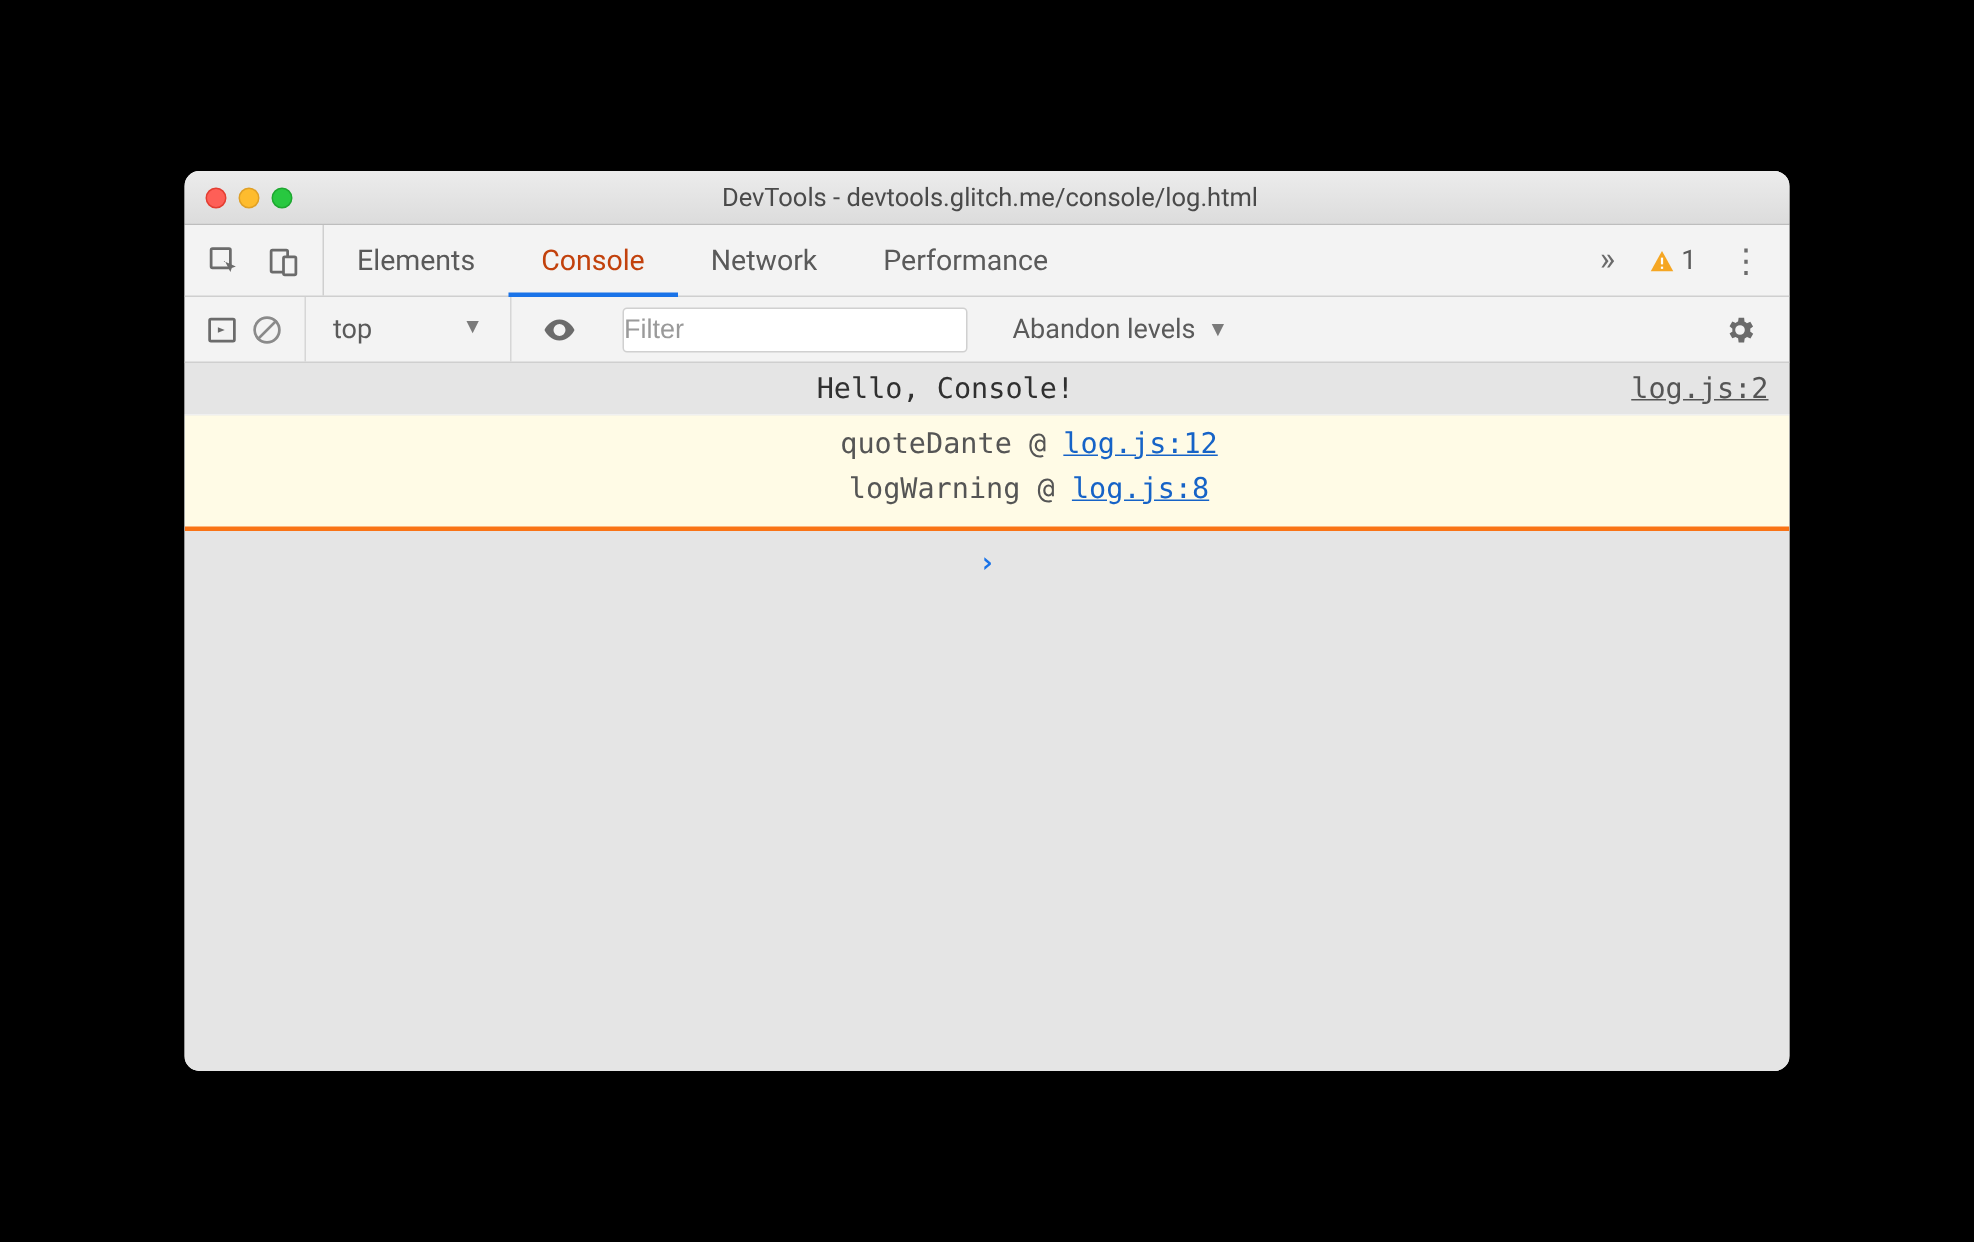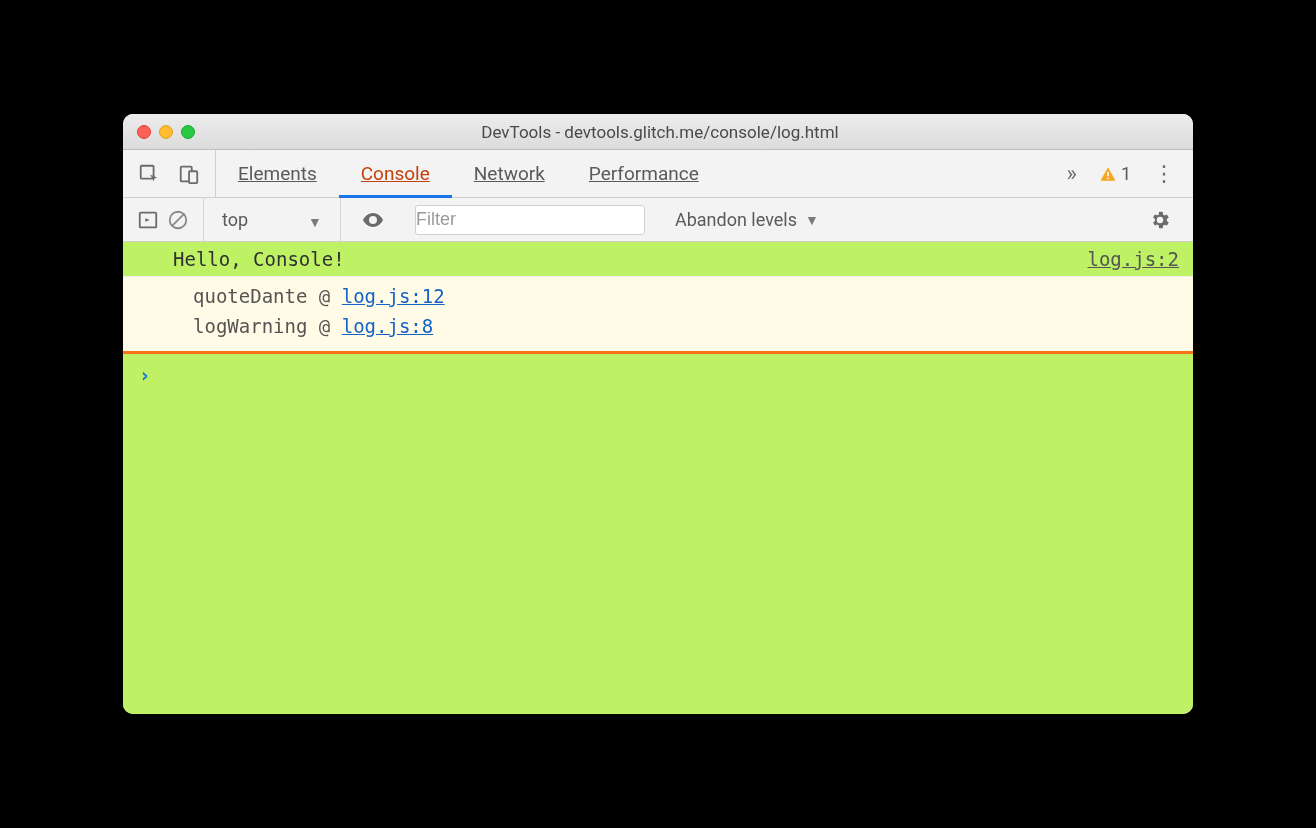--- a/index.html
+++ b/index.html
@@ -39,56 +39,56 @@
   .tabs {
     height:48px;
     border-bottom:1px solid #cfcfcf;
     display:flex; align-items:stretch;
     background:#f3f3f3;
     font-size:19px; color:#5a5a5a;
   }
   .leftTools { display:flex; align-items:center; padding:0 6px; border-right:1px solid #cfcfcf; }
   .iconBtn { width:40px; display:flex; align-items:center; justify-content:center; cursor:pointer; color:#6b6b6b; }
   .tabList { display:flex; align-items:stretch; flex:1; }
-  .tab { padding:0 22px; display:flex; align-items:center; cursor:pointer; position:relative;text-decoration:underline; }
+  .tab { padding:0 22px; display:flex; align-items:center; cursor:pointer; position:relative; }
   .tab.active { color:#c2410c; }
   .tab.active::after { content:""; position:absolute; left:0; right:0; bottom:-1px; height:3px; background:#1a73e8; }
   .rightTools { display:flex; align-items:center; gap:6px; padding:0 8px; }
   .more { font-size:22px; color:#6b6b6b; cursor:pointer; padding:0 10px; }
   .warnBadge { display:flex; align-items:center; gap:4px; color:#5a5a5a; font-size:18px; padding:0 6px; cursor:default;}
   .warnTri { color:#f5a623; font-size:18px; }
   .kebab { font-size:22px; color:#6b6b6b; cursor:pointer; padding:0 10px; }
 
   
   .toolbar {
     height:44px;
     border-bottom:1px solid #cfcfcf;
     display:flex; align-items:center;
     background:#f3f3f3;
     font-size:18px; color:#5a5a5a;
     gap:0;
   }
   .tbSection { display:flex; align-items:center; height:100%; padding:0 10px; border-right:1px solid #d6d6d6; }
   .tbSection.last { border-right:none; margin-left:auto; }
-  .contextSel { display:flex; align-items:flex-end; gap:60px; cursor:pointer; padding:0 8px; }
+  .contextSel { display:flex; align-items:flex-start; gap:60px; cursor:pointer; padding:0 8px; }
   .contextSel .caret { color:#7a7a7a; font-size:14px; }
   .filterInput {
     background:#fff; border:1px solid #d0d0d0; border-radius:3px;
     height:30px; width:230px; padding:0 0; font-size:18px; color:#333;
   }
   .filterInput::placeholder { color:#9a9a9a; }
   .levels { display:flex; align-items:center; gap:8px; cursor:pointer; padding:0 10px; }
   .levels .caret { font-size:14px; color:#7a7a7a; }
   .gear { padding:0 12px; cursor:pointer; color:#6b6b6b; font-size:20px; }
   .eye { color:#6b6b6b; font-size:20px; padding:0 10px; }
   .noSym { color:#8a8a8a; font-size:20px; padding:0 4px; cursor:pointer; }
   .playBox { color:#6b6b6b; padding:0 4px; cursor:pointer; }
 
   
-  .console { flex:1; background:#bef264; overflow:auto; font-size:19px;}
+  .console { flex:1; background:#e5e5e5; overflow:auto; font-size:19px;text-align:center;}
   .mono { font-family: ui-monospace, SFMono-Regular, Menlo, Consolas, monospace; }
   .row { display:flex; align-items:flex-start; padding:6px 14px; border-bottom:1px solid #f0f0f0; }
   .row .gutter { width:36px; flex:none; display:flex; justify-content:flex-start; }
   .row .msg { flex:1; color:#303030; }
   .row .src { color:#555; text-decoration:underline; cursor:pointer; white-space:nowrap; }
   .row.warn { background:#fffbe6; border-top:1px solid #f6e7a3; border-bottom:1px solid #f6e7a3; }
   .row.warn .msg { color:#6b4e00; }
   .disclose { color:#6b4e00; font-size:14px; margin-right:4px; display:inline-block; transform:translateY(-2px); cursor:pointer;}
   .warnIcon { color:#f5a623; font-size:18px; margin-top:2px; }
   .stack { background:#fffbe6; padding:4px 14px 10px 70px; border-bottom:3px solid #f97316; }

